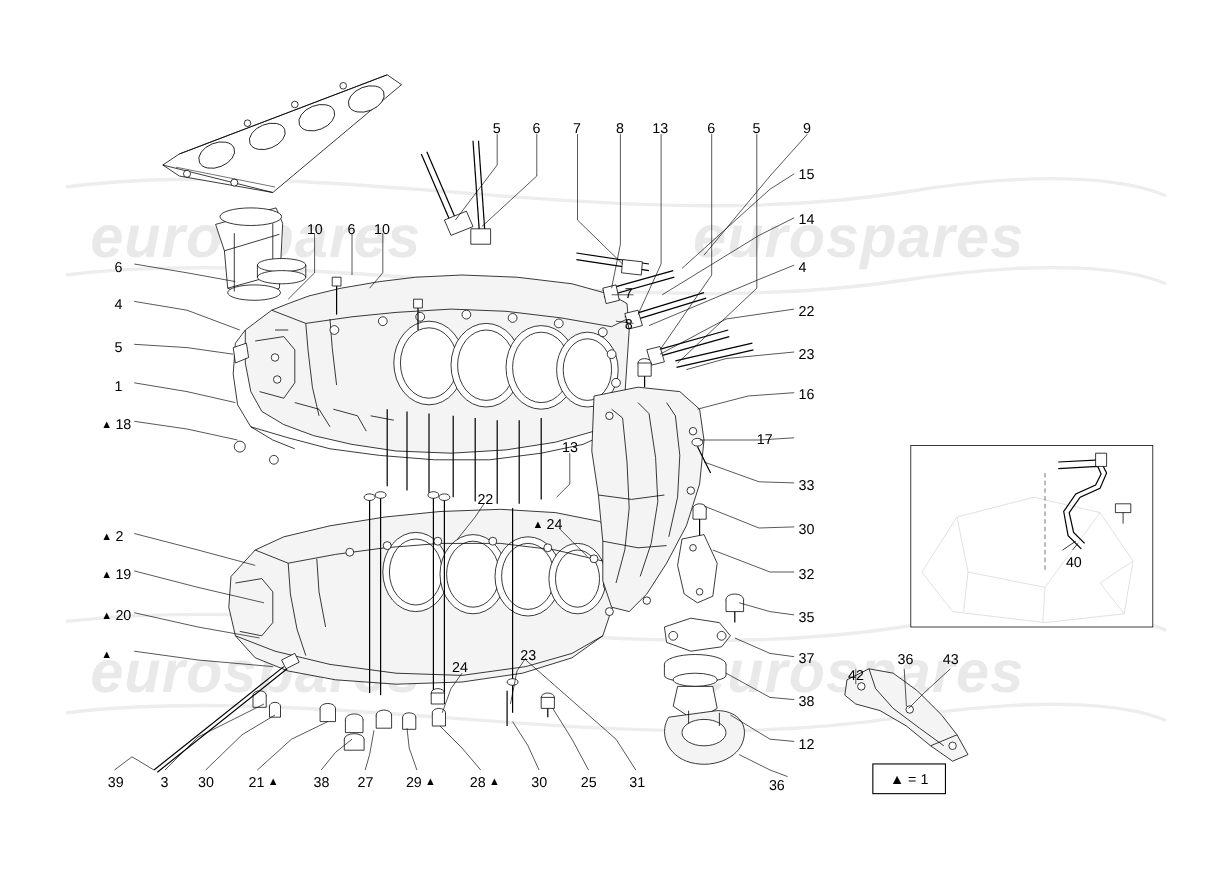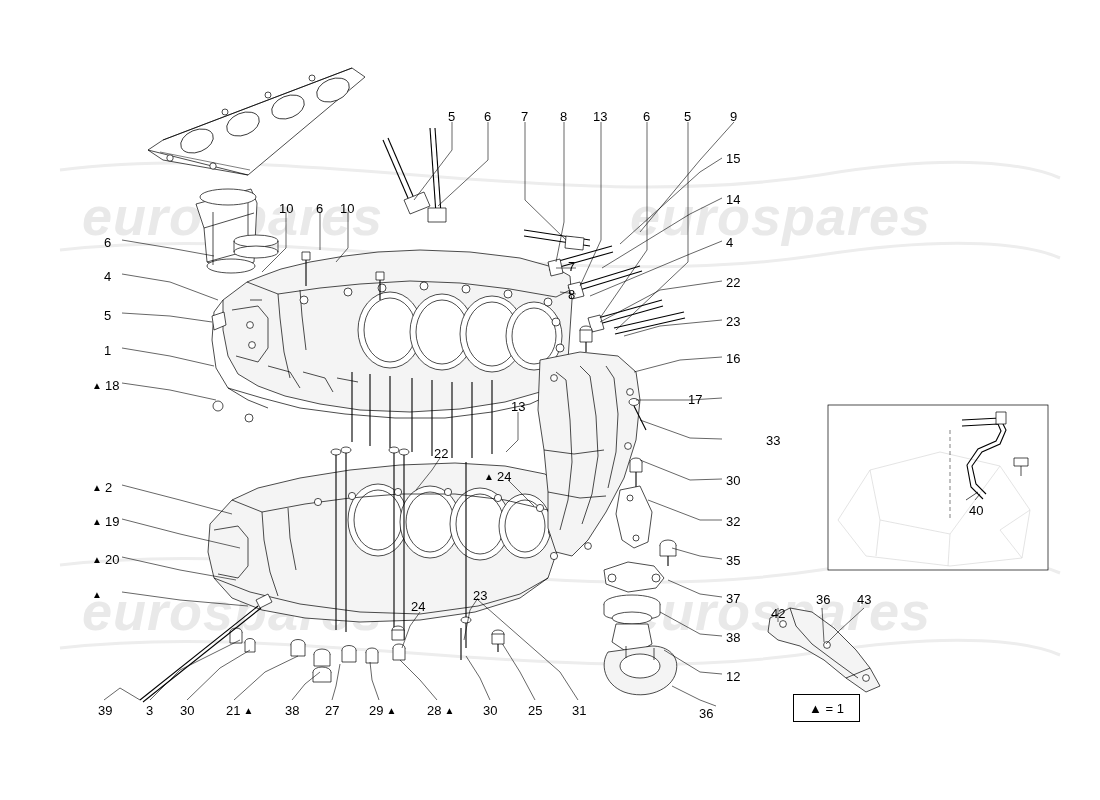--- a/index.html
+++ b/index.html
@@ -425,21 +425,21 @@
   <div class="callout" style="left:684px; top:110px;">5</div>
   <div class="callout" style="left:730px; top:110px;">9</div>
 
   <div class="callout" style="left:726px; top:152px;">15</div>
   <div class="callout" style="left:726px; top:193px;text-align:right;">14</div>
   <div class="callout" style="left:726px; top:236px;">4</div>
   <div class="callout" style="left:726px; top:276px;">22</div>
   <div class="callout" style="left:726px; top:315px;">23</div>
   <div class="callout" style="left:726px; top:352px;">16</div>
   <div class="callout" style="left:688px; top:393px;">17</div>
-  <div class="callout" style="left:726px; top:434px;margin-left:40px;">33</div>
+  <div class="callout" style="left:726px; top:434px;">33</div>
   <div class="callout" style="left:726px; top:474px;">30</div>
   <div class="callout" style="left:726px; top:515px;">32</div>
   <div class="callout" style="left:726px; top:554px;text-align:right;">35</div>
   <div class="callout" style="left:726px; top:592px;">37</div>
   <div class="callout" style="left:726px; top:631px;">38</div>
   <div class="callout" style="left:726px; top:670px;">12</div>
   <div class="callout" style="left:699px; top:707px;">36</div>
 
   <div class="callout" style="left:279px; top:202px;">10</div>
   <div class="callout" style="left:316px; top:202px;">6</div>

